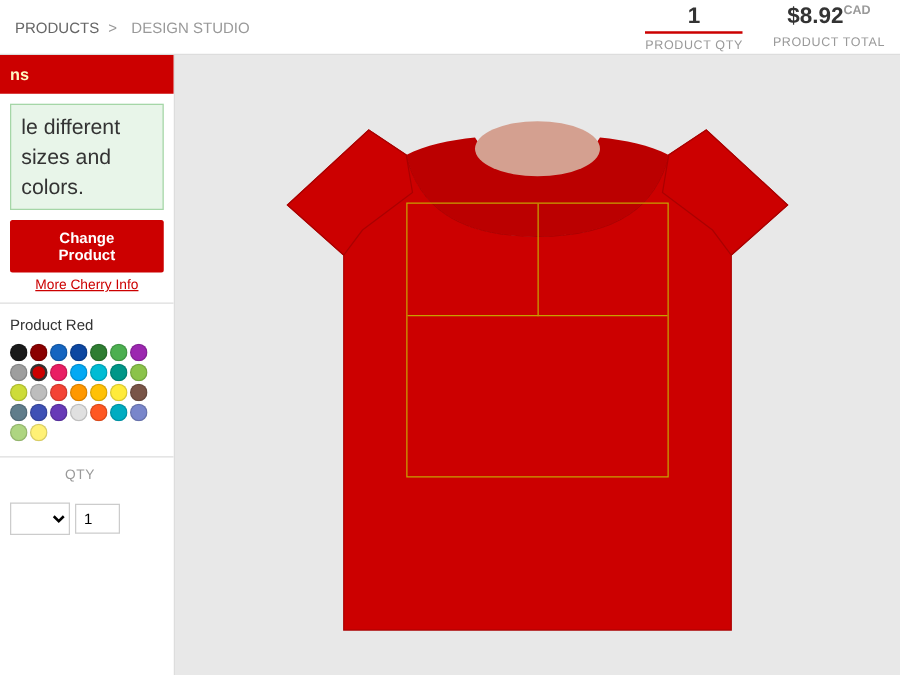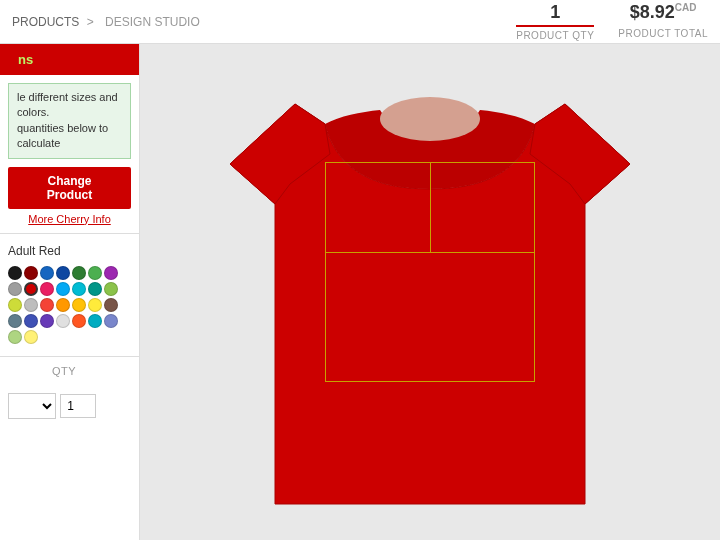--- a/index.html
+++ b/index.html
@@ -62,32 +62,32 @@
       width: 140px;
       background: #fff;
       border-right: 1px solid #ddd;
       padding: 0;
       overflow-y: auto;
       flex-shrink: 0;
     }
 
     .sidebar-section-title {
       background: #c00;
-      color: #bef264;
+      color: #fef9c3;
       font-weight: bold;
       font-size: 13px;
-      padding: 8px 18px;
+      padding: 8px 8px;
     }
 
     .info-box {
       background: #e8f5e9;
       border: 1px solid #a5d6a7;
       margin: 8px;
       padding: 6px 8px;
-      font-size: 11px;
+      font-size: 17px;
       color: #333;
       line-height: 1.4;
     }
 
     .product-name {
       font-size: 12px;
       padding: 6px 8px 4px 8px;
       color: #333;
       font-weight: normal;
     }
@@ -258,31 +258,30 @@
   </div>
 </div>
 
 <div class="main-layout">
 
   <div class="sidebar">
     <div class="sidebar-section-title">ns</div>
 
     <div class="info-box">
       <span>le different sizes and colors.</span><br>
-      <span>quantities below to calculate</span>
     </div>
 
 
     <button class="change-product-btn">Change Product</button>
 
     <a class="more-info-link">More Cherry Info</a>
 
     <hr class="divider">
 
-    <div class="color-label">Adult Red</div>
+    <div class="color-label">Product Red</div>
 
     <div class="color-swatches" id="color-swatches-container">
     <div class="color-swatch" title="Black" style="background-color: rgb(26, 26, 26);"></div>
         <div class="color-swatch" title="Dark Red" style="background-color: rgb(139, 0, 0);"></div>
         <div class="color-swatch" title="Dark Blue" style="background-color: rgb(21, 101, 192);"></div>
         <div class="color-swatch" title="Navy" style="background-color: rgb(13, 71, 161);"></div>
         <div class="color-swatch" title="Dark Green" style="background-color: rgb(46, 125, 50);"></div>
         <div class="color-swatch" title="Green" style="background-color: rgb(76, 175, 80);"></div>
         <div class="color-swatch" title="Purple" style="background-color: rgb(156, 39, 176);"></div>
         <div class="color-swatch" title="Gray" style="background-color: rgb(158, 158, 158);"></div>

